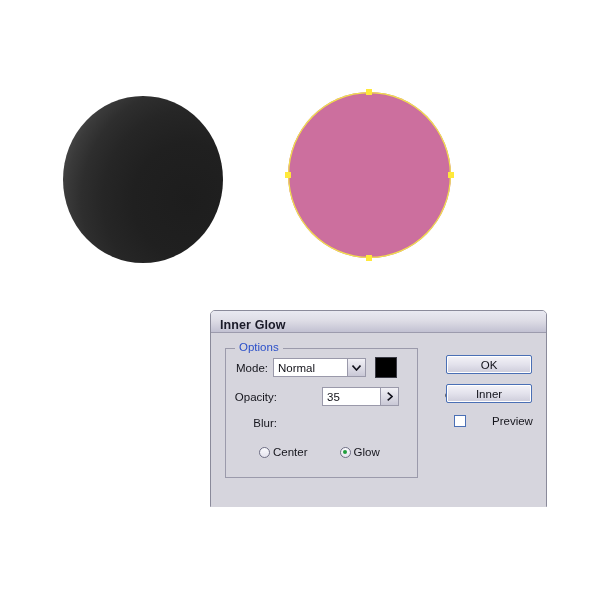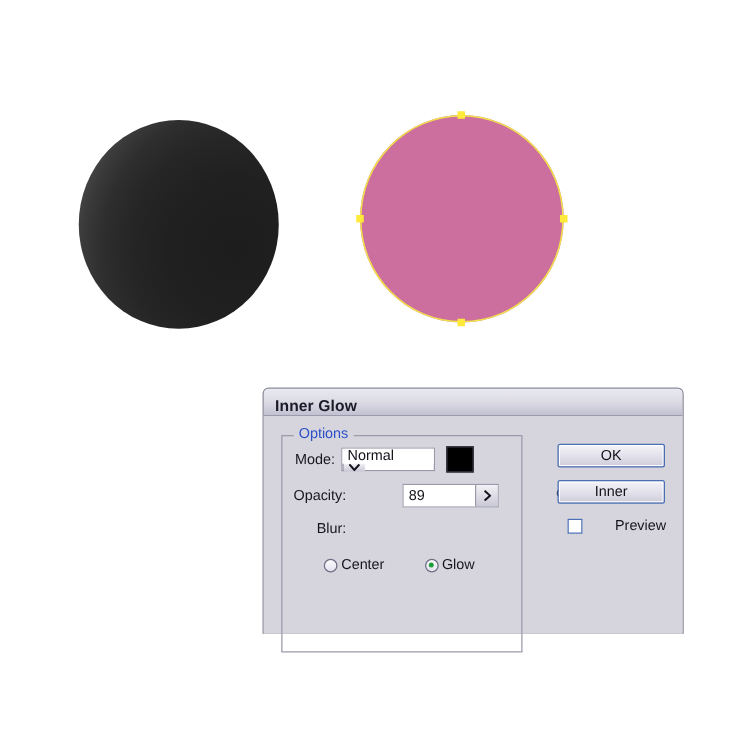--- a/index.html
+++ b/index.html
@@ -105,21 +105,21 @@
     background: #d6d5dd;
     box-sizing: border-box;
   }
 
   
   #options-group {
     position: absolute;
     left: 14px;
     top: 15px;
     width: 193px;
-    height: 174px;
+    height: 130px;
     border: 1px solid #9b9aab;
     box-sizing: border-box;
   }
   #options-legend {
     position: absolute;
     left: 9px;
     top: -8px;
     background: #d6d5dd;
     padding: 0 4px;
     font-size: 11.5px;
@@ -141,21 +141,20 @@
   
   #row-mode { left: 14px; top: 24px; }
   #label-mode { width: 43px; }
   #mode-select-wrap {
     display: flex;
     align-items: stretch;
     border: 1px solid #9a99aa;
     background: #ffffff;
     height: 19px;
     box-sizing: border-box;
-    flex-direction: column;
   }
   #mode-value {
     width: 69px;
     font-size: 11.5px;
     color: #111118;
     padding-left: 4px;
     display: flex;
     align-items: center;
     background: #ffffff;
   }
@@ -328,21 +327,21 @@
             <path d="M0.5 0.5 L4.5 5 L8.5 0.5" fill="none" stroke="#12121c" stroke-width="1.6"></path>
           </svg>
         </div>
       </div>
       <div id="color-swatch"></div>
     </div>
 
     <div class="field-row" id="row-opacity">
       <span class="field-label" id="label-opacity">Opacity:</span>
       <div class="stepper-wrap">
-        <div class="stepper-value">89</div>
+        <div class="stepper-value">35</div>
         <div class="stepper-btn">
           <svg width="6" height="9" viewBox="0 0 6 9">
             <path d="M0.7 0.6 L5 4.5 L0.7 8.4" fill="none" stroke="#12121c" stroke-width="1.6"></path>
           </svg>
         </div>
       </div>
       <span id="percent-sign">%</span>
     </div>
 
     <div class="field-row" id="row-blur">

